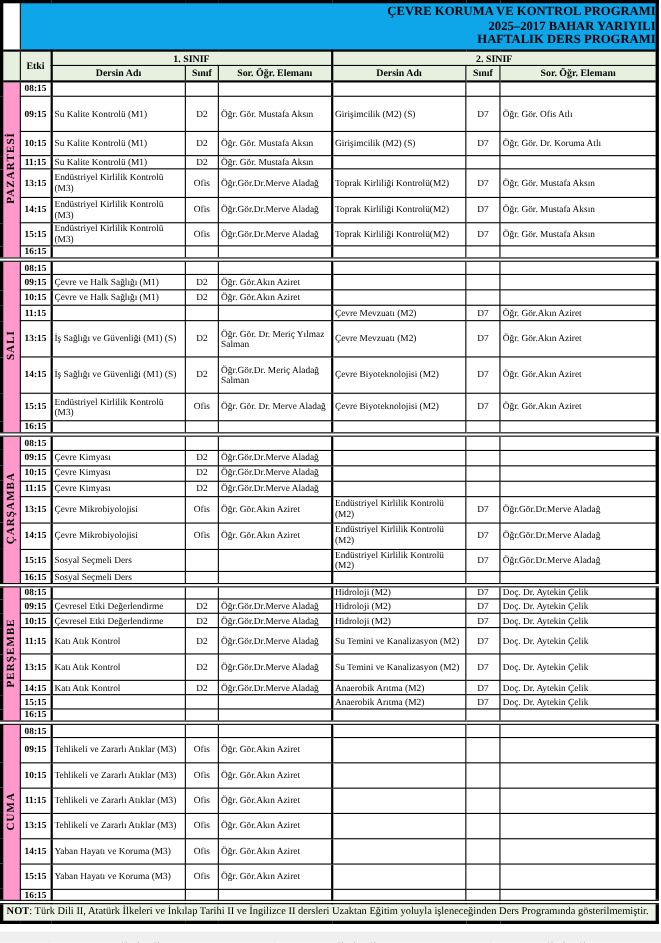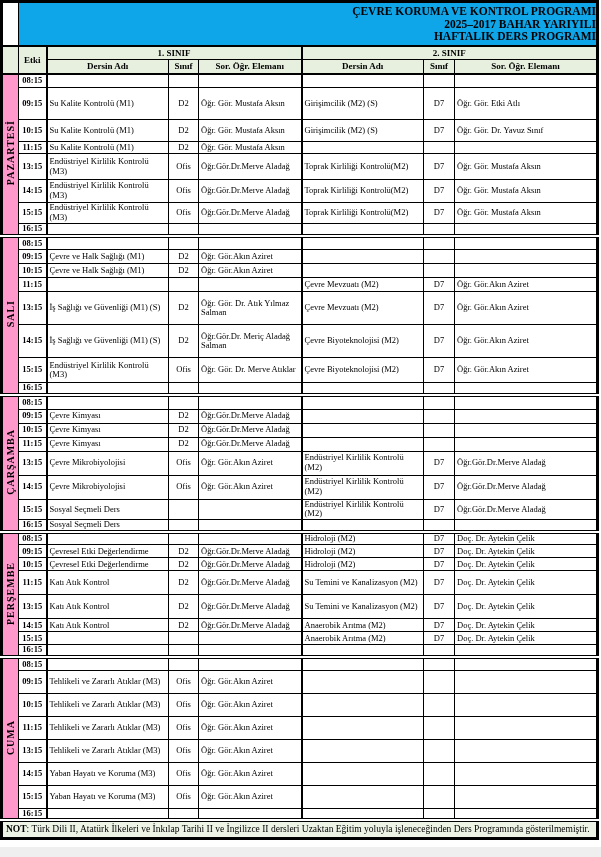--- a/index.html
+++ b/index.html
@@ -140,30 +140,30 @@
         <td class="room"></td>
         <td class="instr"></td>
       </tr>
       <tr style="height: 32px;">
         <td class="time br-thick">09:15</td>
         <td class="course">Su Kalite Kontrolü (M1)</td>
         <td class="room">D2</td>
         <td class="instr">Öğr. Gör. Mustafa Aksın</td>
         <td class="course bl-thick">Girişimcilik (M2) (S)</td>
         <td class="room">D7</td>
-        <td class="instr">Öğr. Gör. Etki Atlı</td>
+        <td class="instr">Öğr. Gör. Ofis Atlı</td>
       </tr>
       <tr style="height: 22px;">
         <td class="time br-thick">10:15</td>
         <td class="course">Su Kalite Kontrolü (M1)</td>
         <td class="room">D2</td>
         <td class="instr">Öğr. Gör. Mustafa Aksın</td>
         <td class="course bl-thick">Girişimcilik (M2) (S)</td>
         <td class="room">D7</td>
-        <td class="instr">Öğr. Gör. Dr. Yavuz Sınıf</td>
+        <td class="instr">Öğr. Gör. Dr. Koruma Atlı</td>
       </tr>
       <tr style="height: 12px;">
         <td class="time br-thick">11:15</td>
         <td class="course">Su Kalite Kontrolü (M1)</td>
         <td class="room">D2</td>
         <td class="instr">Öğr. Gör. Mustafa Aksın</td>
         <td class="course bl-thick"></td>
         <td class="room"></td>
         <td class="instr"></td>
       </tr>
@@ -237,39 +237,39 @@
         <td class="room"></td>
         <td class="instr"></td>
         <td class="course bl-thick">Çevre Mevzuatı (M2)</td>
         <td class="room">D7</td>
         <td class="instr">Öğr. Gör.Akın Aziret</td>
       </tr>
       <tr style="height: 33px;">
         <td class="time br-thick">13:15</td>
         <td class="course">İş Sağlığı ve Güvenliği (M1) (S)</td>
         <td class="room">D2</td>
-        <td class="instr">Öğr. Gör. Dr. Atık Yılmaz Salman</td>
+        <td class="instr">Öğr. Gör. Dr. Meriç Yılmaz Salman</td>
         <td class="course bl-thick">Çevre Mevzuatı (M2)</td>
         <td class="room">D7</td>
         <td class="instr">Öğr. Gör.Akın Aziret</td>
       </tr>
       <tr style="height: 33px;">
         <td class="time br-thick">14:15</td>
         <td class="course">İş Sağlığı ve Güvenliği (M1) (S)</td>
         <td class="room">D2</td>
         <td class="instr">Öğr.Gör.Dr. Meriç Aladağ Salman</td>
         <td class="course bl-thick">Çevre Biyoteknolojisi (M2)</td>
         <td class="room">D7</td>
         <td class="instr">Öğr. Gör.Akın Aziret</td>
       </tr>
       <tr style="height: 25px;">
         <td class="time br-thick">15:15</td>
         <td class="course">Endüstriyel Kirlilik Kontrolü (M3)</td>
         <td class="room">Ofis</td>
-        <td class="instr">Öğr. Gör. Dr. Merve Atıklar</td>
+        <td class="instr">Öğr. Gör. Dr. Merve Aladağ</td>
         <td class="course bl-thick">Çevre Biyoteknolojisi (M2)</td>
         <td class="room">D7</td>
         <td class="instr">Öğr. Gör.Akın Aziret</td>
       </tr>
       <tr style="height: 12px;">
         <td class="time br-thick">16:15</td>
         <td class="course"></td>
         <td class="room"></td>
         <td class="instr"></td>
         <td class="course bl-thick"></td>

